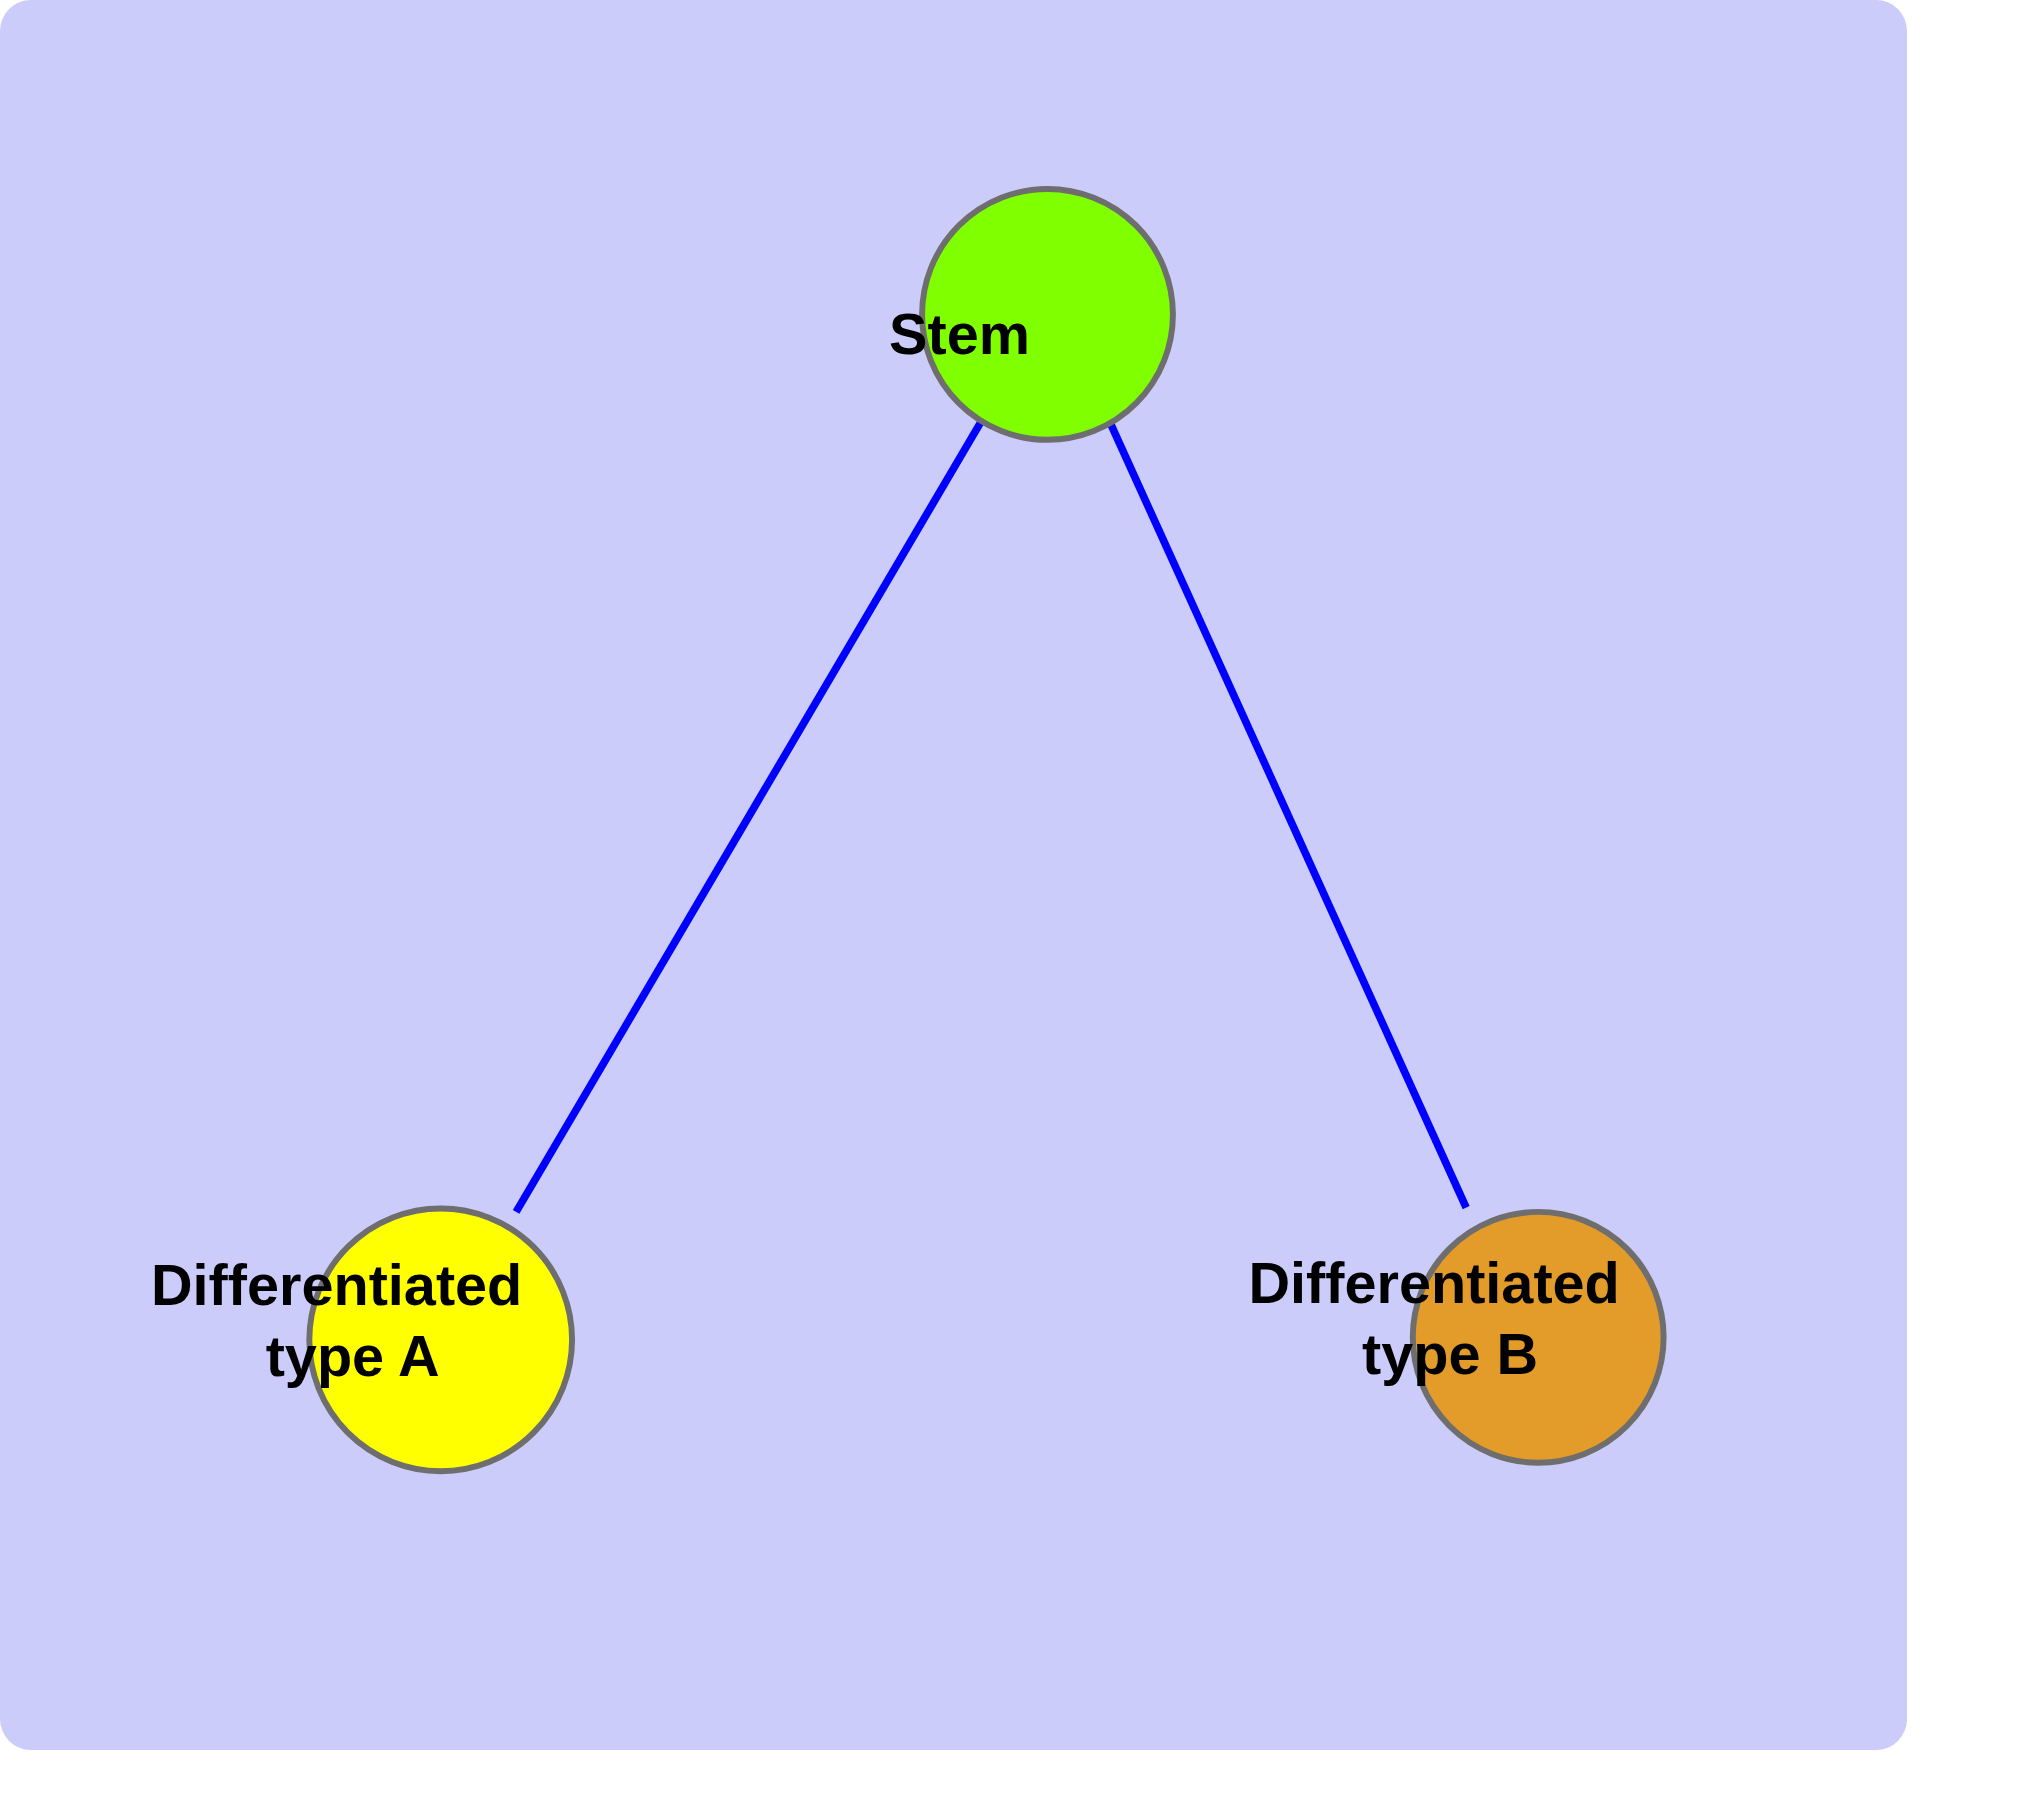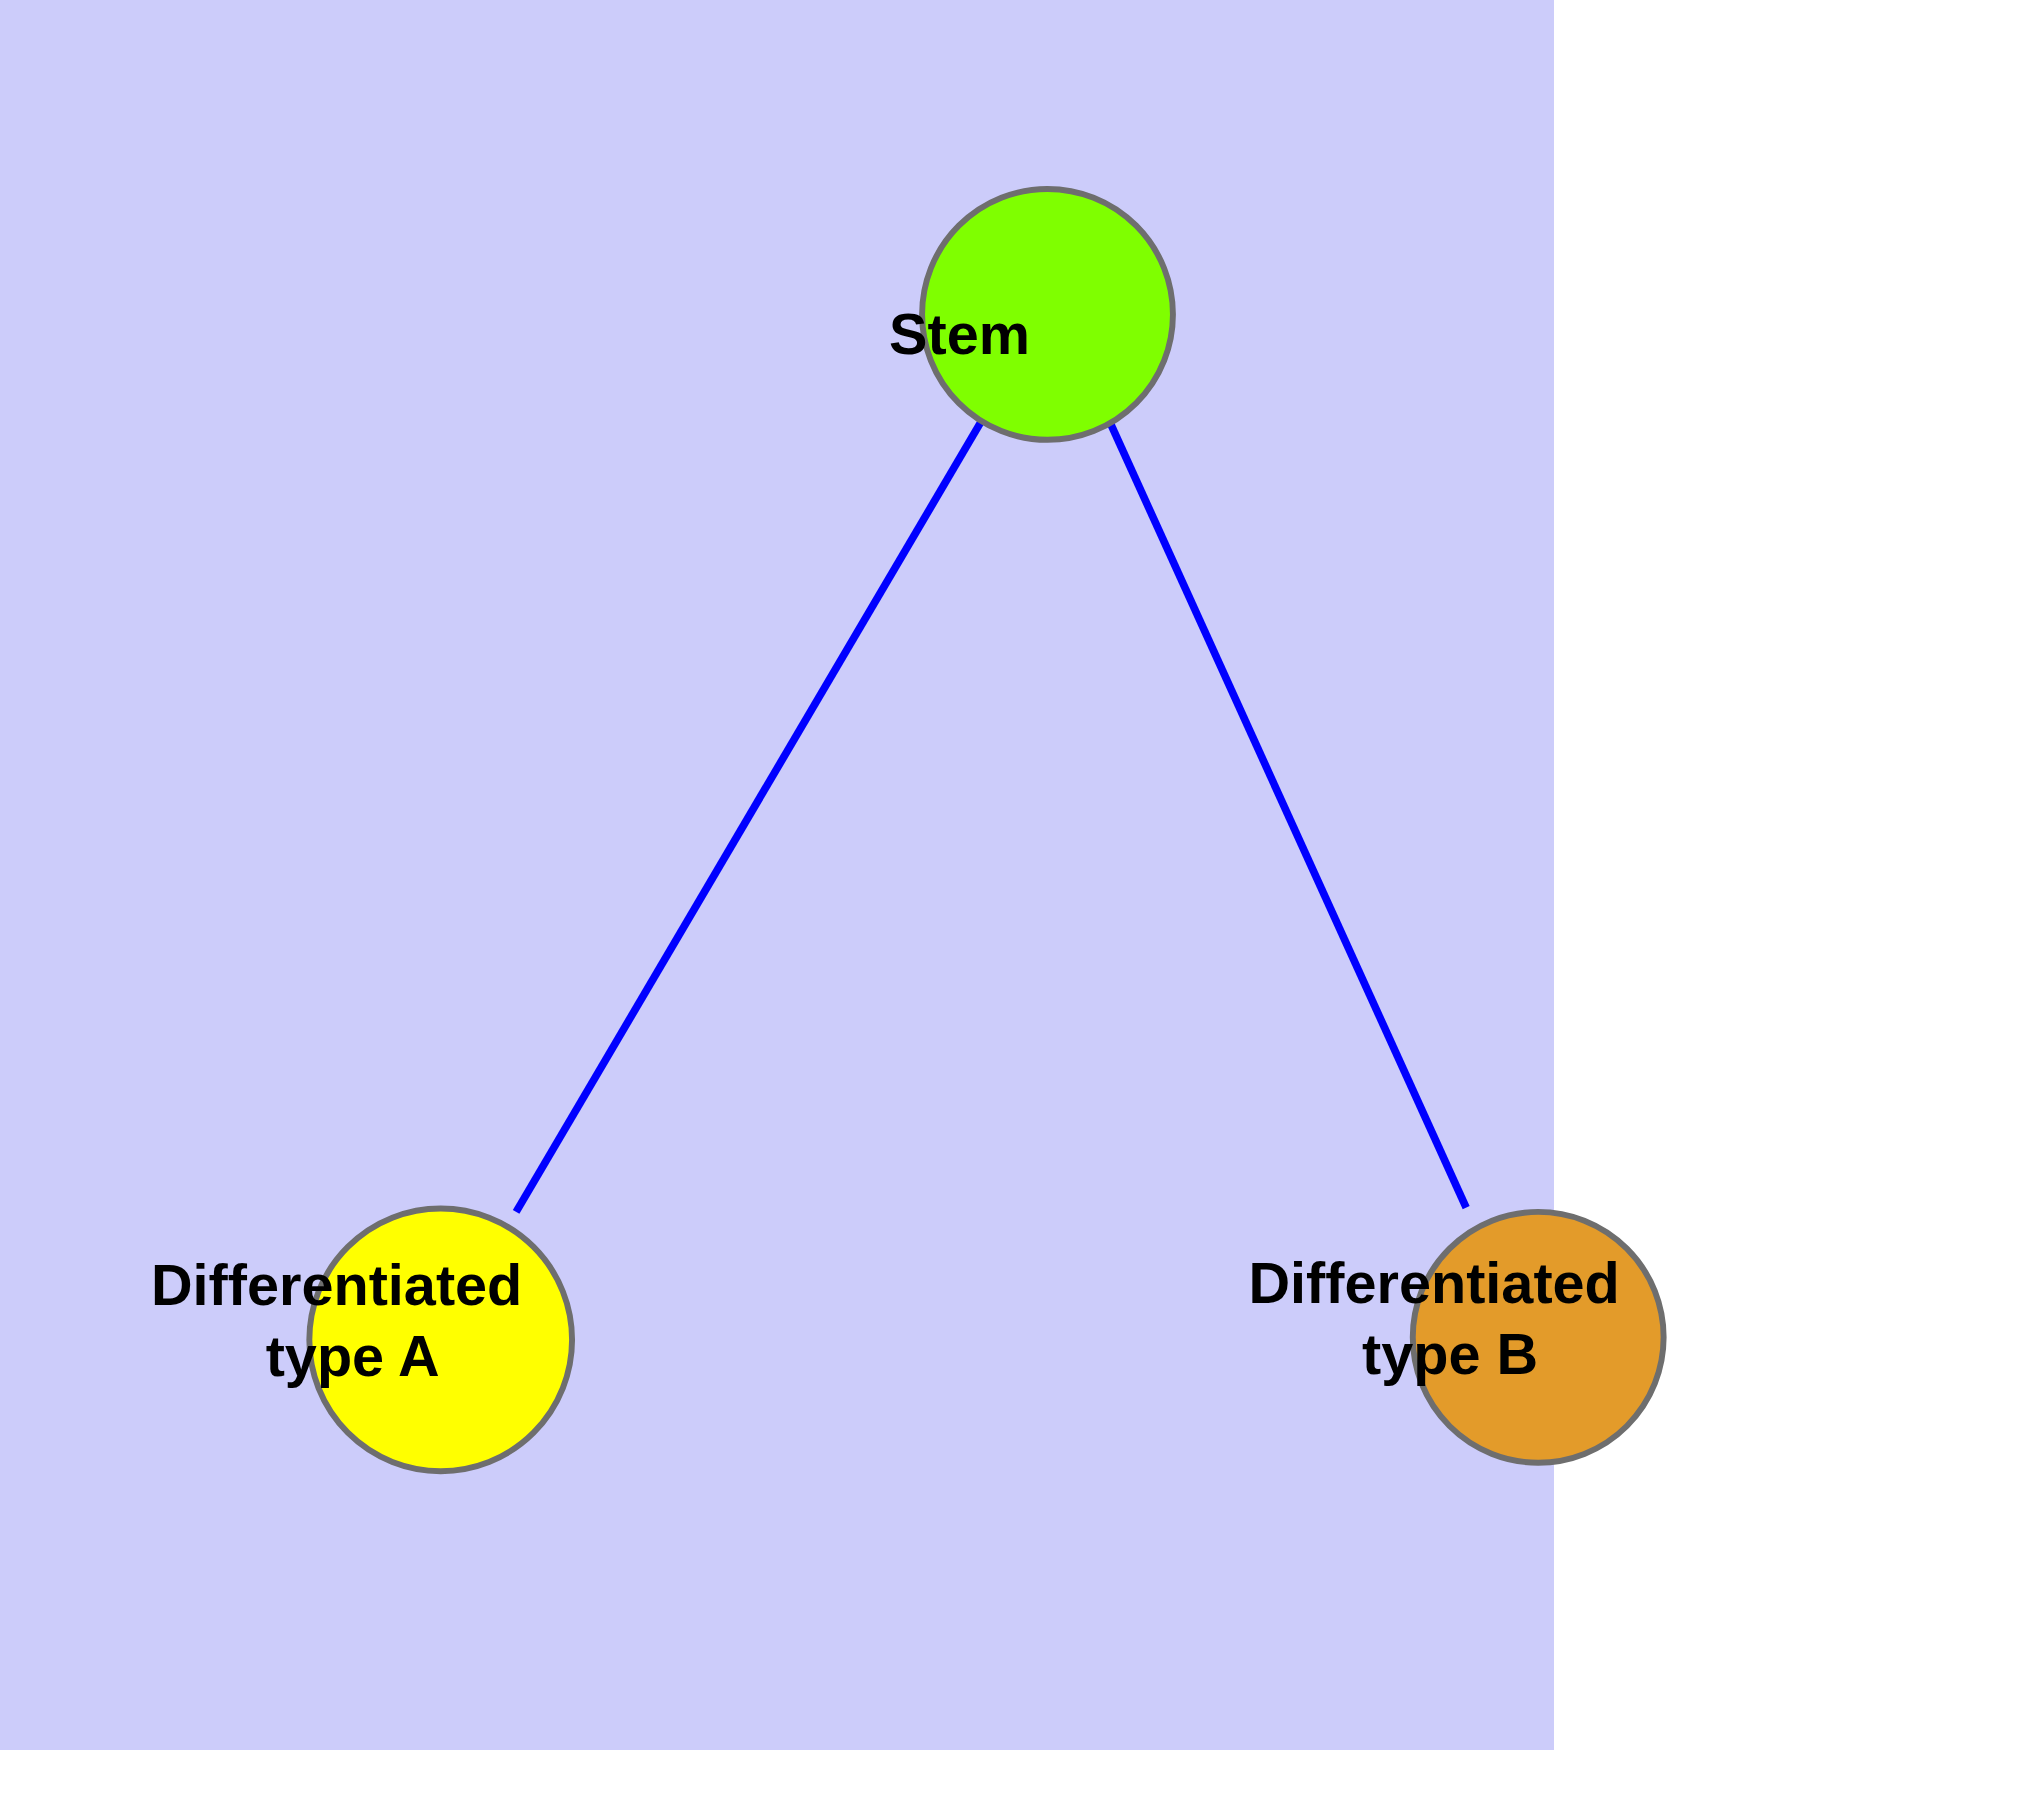--- a/index.html
+++ b/index.html
@@ -45,21 +45,21 @@
     white-space: pre;
   }
   .edge-line {
     stroke-linecap: butt;
   }
 </style>
 </head>
 <body>
 
 <div id="graph-canvas" style="background: rgb(255, 255, 255);">
-  <div id="graph-plot" style="width: 1554px; height: 1750px; background: rgb(204, 204, 250);">
+  <div id="graph-plot" style="width: 1907px; height: 1750px; background: rgb(204, 204, 250); border-radius: 31px;">
     <svg id="graph-svg" viewBox="0 0 2295 2065" preserveAspectRatio="none">
 
       <g>
         <line class="edge-line" x1="1158" y1="497" x2="609" y2="1430" stroke="#0000ff" stroke-width="9"></line>
         <line class="edge-line" x1="1310" y1="499" x2="1730" y2="1425" stroke="#0000ff" stroke-width="9"></line>
       </g>
 
       <g>
 
         <g>

